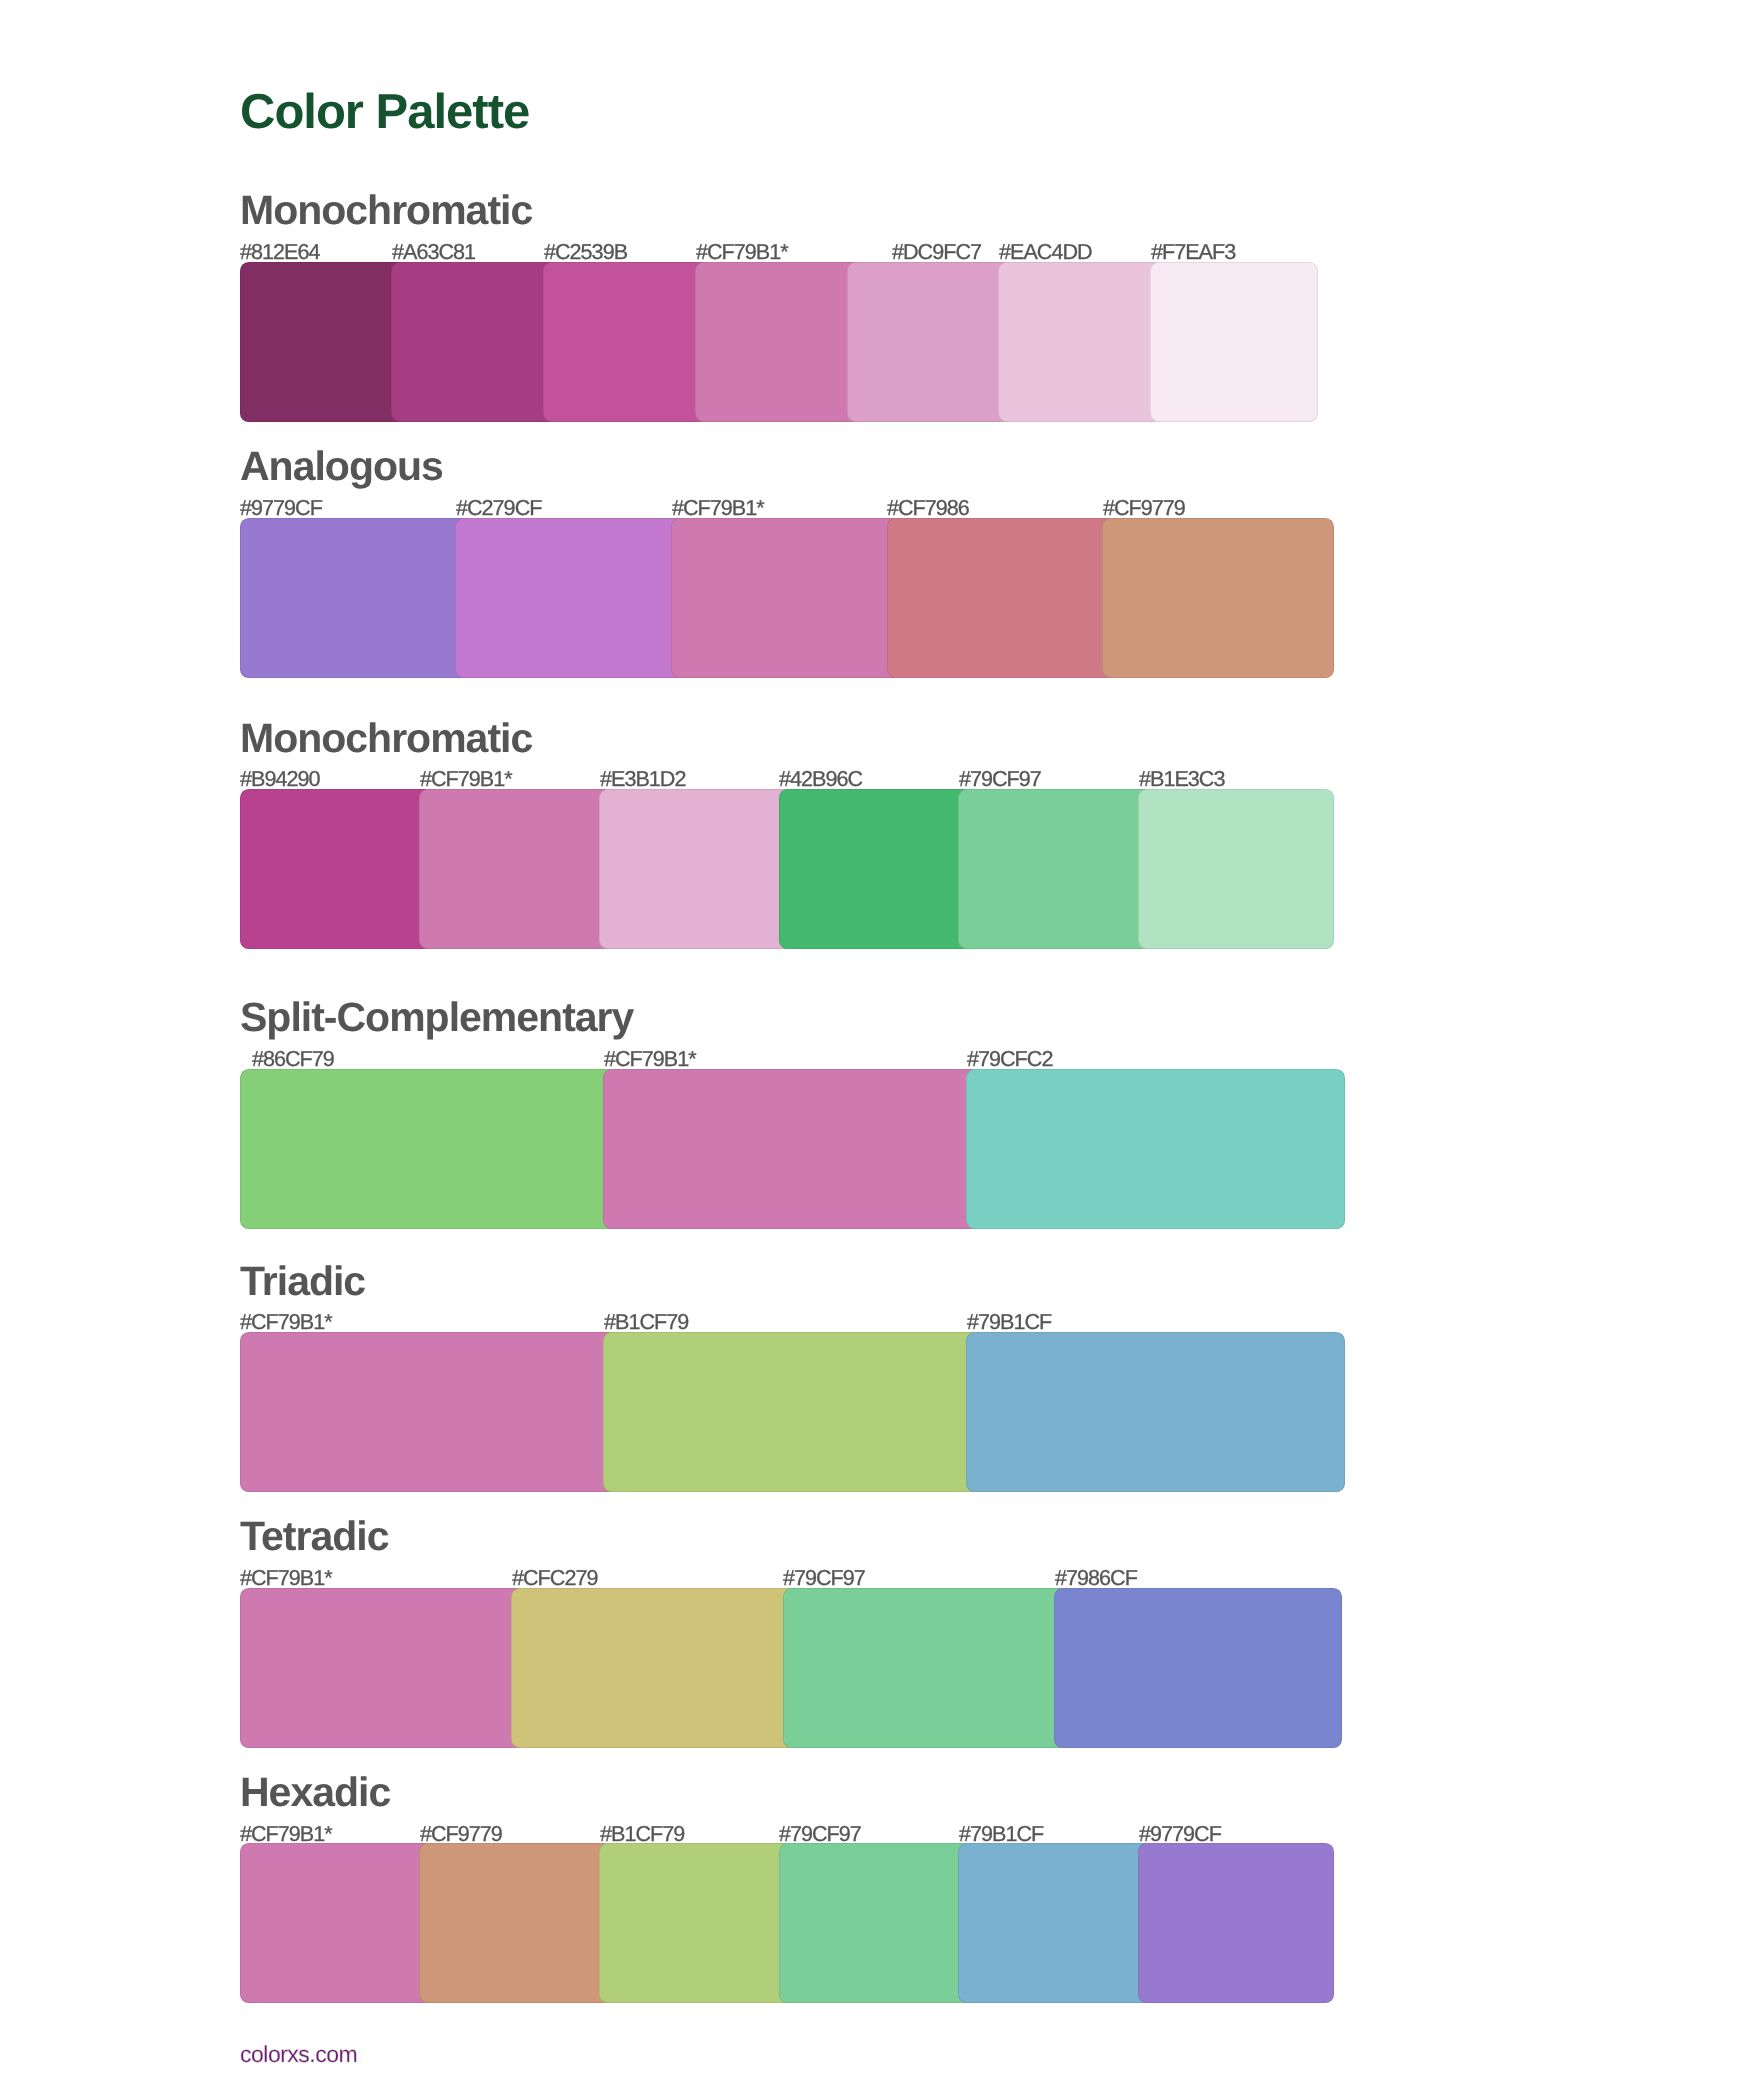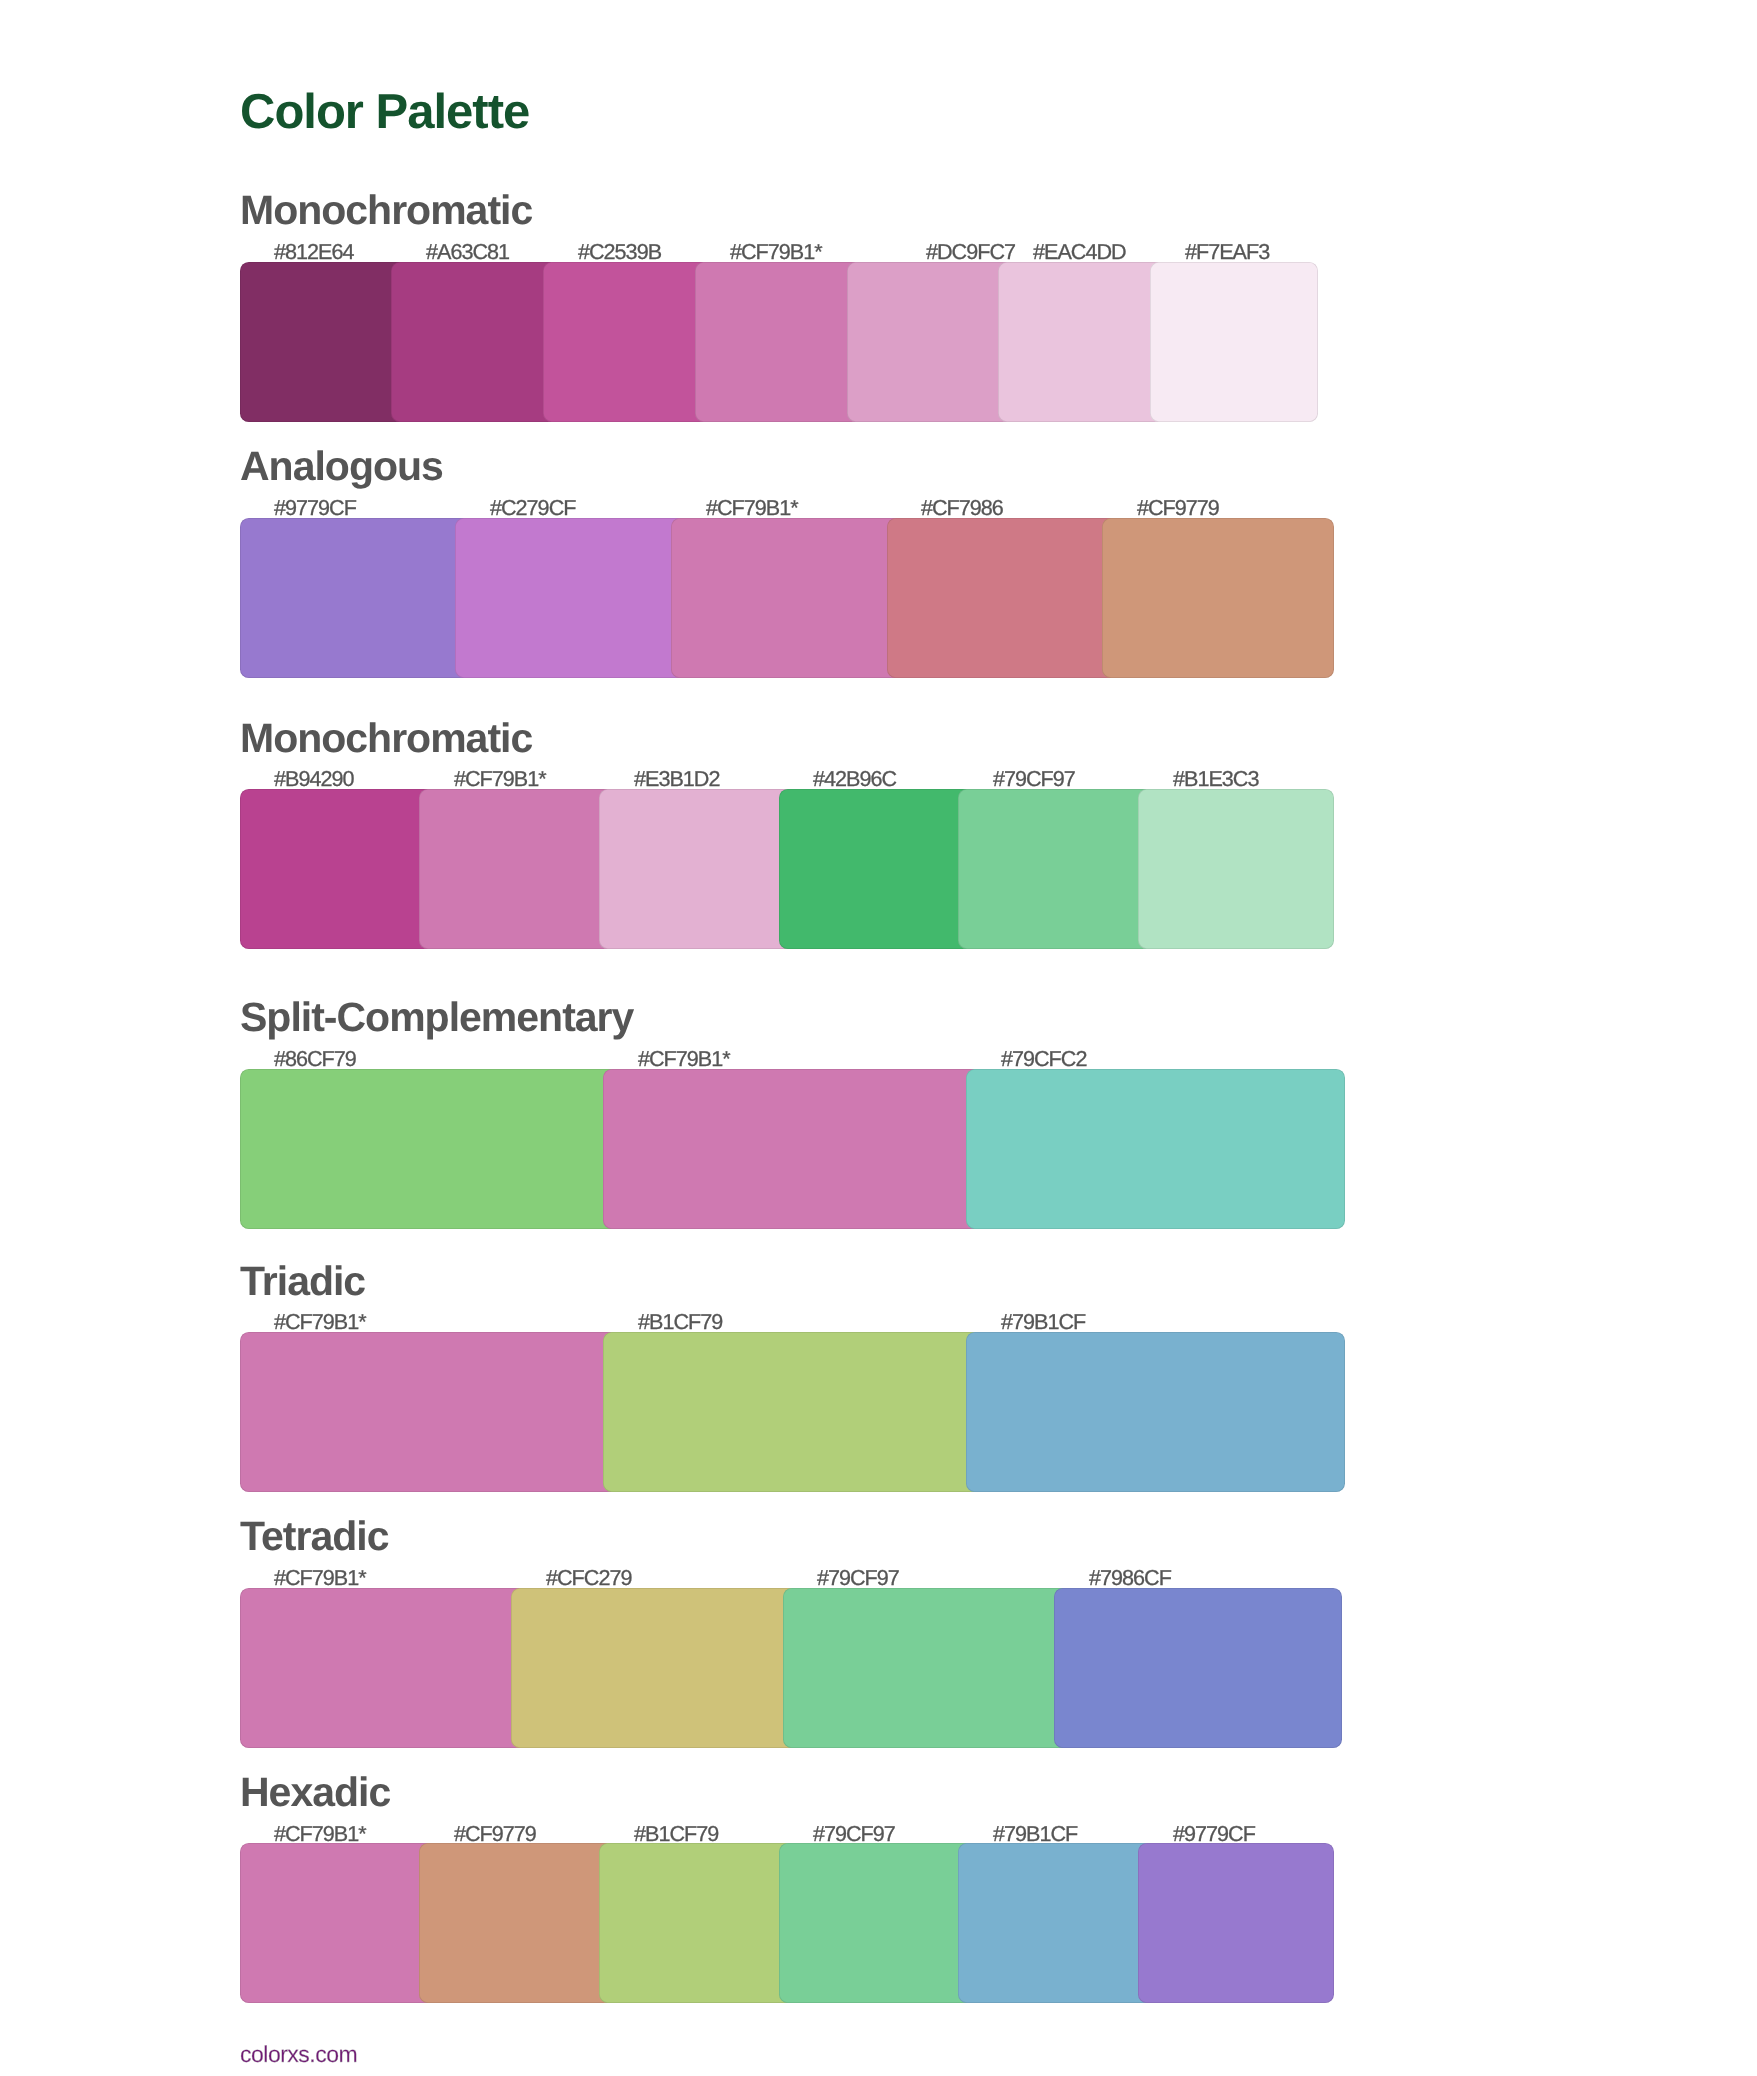--- a/index.html
+++ b/index.html
@@ -34,21 +34,21 @@
   .sw{
     position:absolute;top:0;height:160px;
     border-radius:8.8px;
     box-shadow:inset 0 0 0 0.8px rgba(0,0,0,0.10);
   }
   .hex{
     transform:translateZ(0);
     position:absolute;
     font-size:21.6px;font-weight:normal;letter-spacing:-1px;
     -webkit-text-stroke:0.3px #555555;
-    color:#555555;line-height:21.6px;white-space:nowrap;margin-left:34px;
+    color:#555555;line-height:21.6px;white-space:nowrap;
   }
   .footer{
     transform:translateZ(0);
     position:absolute;left:240px;top:2043px;
     font-size:23px;color:#701a75;letter-spacing:-0.5px;
     -webkit-text-stroke:0.3px #b1b1b1;
     line-height:23px;white-space:nowrap;
   }
 </style>
 </head>
@@ -103,21 +103,21 @@
           <div class="sw" style="left: 240px; width: 196px; background: rgb(185, 66, 144); z-index: 1;"></div>
           <div class="sw" style="left: 419px; width: 196px; background: rgb(207, 121, 177); z-index: 2;"></div>
           <div class="sw" style="left: 599px; width: 196px; background: rgb(227, 177, 210); z-index: 3;"></div>
           <div class="sw" style="left: 779px; width: 196px; background: rgb(66, 185, 108); z-index: 4;"></div>
           <div class="sw" style="left: 958px; width: 196px; background: rgb(121, 207, 151); z-index: 5;"></div>
           <div class="sw" style="left: 1138px; width: 196px; background: rgb(177, 227, 195); z-index: 6;"></div>
         </div>
       </div>
       <div class="section">
         <div class="sect-title" style="top: 997px;">Split-Complementary</div>
-        <div class="hex" style="left: 240px; top: 1048px; text-align: right;">#86CF79</div>
+        <div class="hex" style="left: 252px; top: 1048px; text-align: right;">#86CF79</div>
         <div class="hex" style="left: 604px; top: 1048px;">#CF79B1*</div>
         <div class="hex" style="left: 967px; top: 1048px;">#79CFC2</div>
         <div class="swatch-row" style="top: 1069px; height: 160px;">
           <div class="sw" style="left: 240px; width: 379px; background: rgb(134, 207, 121); z-index: 1;"></div>
           <div class="sw" style="left: 603px; width: 379px; background: rgb(207, 121, 177); z-index: 2;"></div>
           <div class="sw" style="left: 966px; width: 379px; background: rgb(121, 207, 194); z-index: 3;"></div>
         </div>
       </div>
       <div class="section">
         <div class="sect-title" style="top: 1261px;">Triadic</div>

